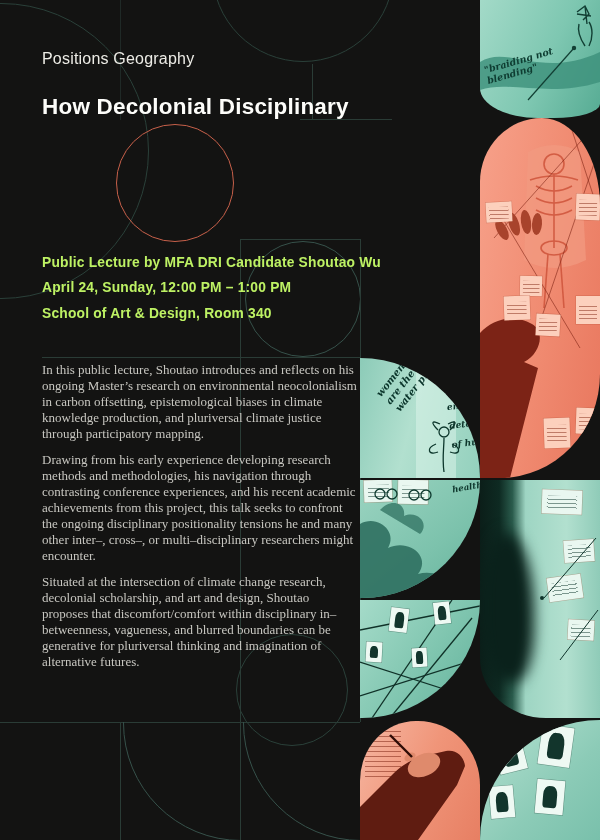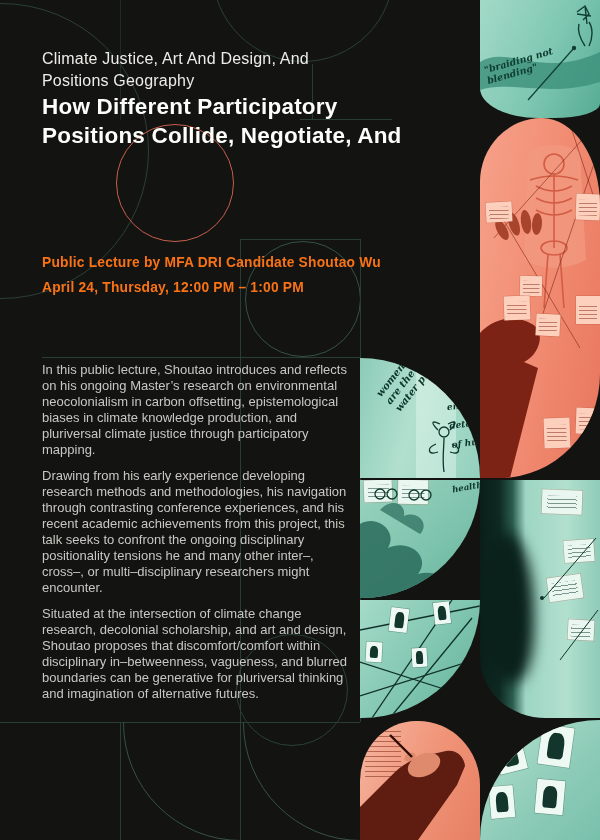--- a/index.html
+++ b/index.html
@@ -14,24 +14,24 @@
   .gcircle.faint{border-color:#2a4039;}
   .ccircle{position:absolute;border:1.5px solid #c7604a;border-radius:50%;}
   .arcbox{position:absolute;overflow:hidden;}
 
   
   .textcol{position:absolute;z-index:5;left:42px;}
   .eyebrow{top:48px;font-size:16px;line-height:22px;color:#edecе6;color:#edece6;font-weight:400;letter-spacing:.2px;}
   .eyebrow span{display:block;}
   .title{top:92px;font-size:22.5px;line-height:29px;font-weight:700;color:#fdfdfa;letter-spacing:.2px;}
   .title span{display:block;}
-  .details{top:250px;font-size:13.8px;line-height:25.3px;font-weight:700;color:#f97316;letter-spacing:.2px;}
+  .details{top:250px;font-size:13.8px;line-height:25.3px;font-weight:700;color:#bef264;letter-spacing:.2px;}
   .details span{display:block;}
   .bodycopy{top:362px;width:318px;font-size:13px;line-height:16px;color:#c8c7c1;}
-  .bodycopy p{margin:0 3px 10px 0;}
+  .bodycopy p{margin:0 3px 10px 0;font-family:Liberation Serif, serif;}
 
   
   .panel{position:absolute;overflow:hidden;z-index:2;}
   .hand{font-family:"DejaVu Serif", serif;font-style:italic;font-weight:700;}
 
   .p-braid{left:480px;top:0;width:120px;height:118px;
     border-radius:0 0 46px 58px / 0 0 14px 30px;
     background:linear-gradient(115deg,#a3dac8 0%,#7ec7b1 55%,#56ab93 100%);}
   .p-braid .quote{position:absolute;left:4px;top:52px;width:90px;transform:rotate(-16deg);
     font-size:9.5px;line-height:11px;color:#0e3c31;}
@@ -263,32 +263,31 @@
         </div>
     <div class="pcard" style="left:10px;top:66px;width:24px;height:32px;transform:rotate(-5deg);">
           <div class="fig"></div>
         </div>
     <div class="pcard" style="left:56px;top:60px;width:28px;height:34px;transform:rotate(5deg);">
           <div class="fig"></div>
         </div>
   </div>
 
   <div class="textcol eyebrow">
-    <span>Climate Justice, Art And Design, And</span>
     <span>Positions Geography</span>
   </div>
 
   <div class="textcol title">
-    <span>How Different Participatory</span>
-    <span>Positions Collide, Negotiate, And</span>
+    <span>How Decolonial Disciplinary</span>
   </div>
 
   <div class="textcol details">
     <span>Public Lecture by MFA DRI Candidate Shoutao Wu</span>
-    <span>April 24, Thursday, 12:00 PM – 1:00 PM</span>
+    <span>April 24, Sunday, 12:00 PM – 1:00 PM</span>
+    <span>School of Art &amp; Design, Room 340</span>
   </div>
 
   <div class="textcol bodycopy">
     <p>In this public lecture, Shoutao introduces and reflects on his ongoing Master’s research on environmental neocolonialism in carbon offsetting, epistemological biases in climate knowledge production, and pluriversal climate justice through participatory mapping.</p>
     <p>Drawing from his early experience developing research methods and methodologies, his navigation through contrasting conference experiences, and his recent academic achievements from this project, this talk seeks to confront the ongoing disciplinary positionality tensions he and many other inter–, cross–, or multi–disciplinary researchers might encounter.</p>
     <p>Situated at the intersection of climate change research, decolonial scholarship, and art and design, Shoutao proposes that discomfort/comfort within disciplinary in–betweenness, vagueness, and blurred boundaries can be generative for pluriversal thinking and imagination of alternative futures.</p>
   </div>
 
 </div>
 </div>

